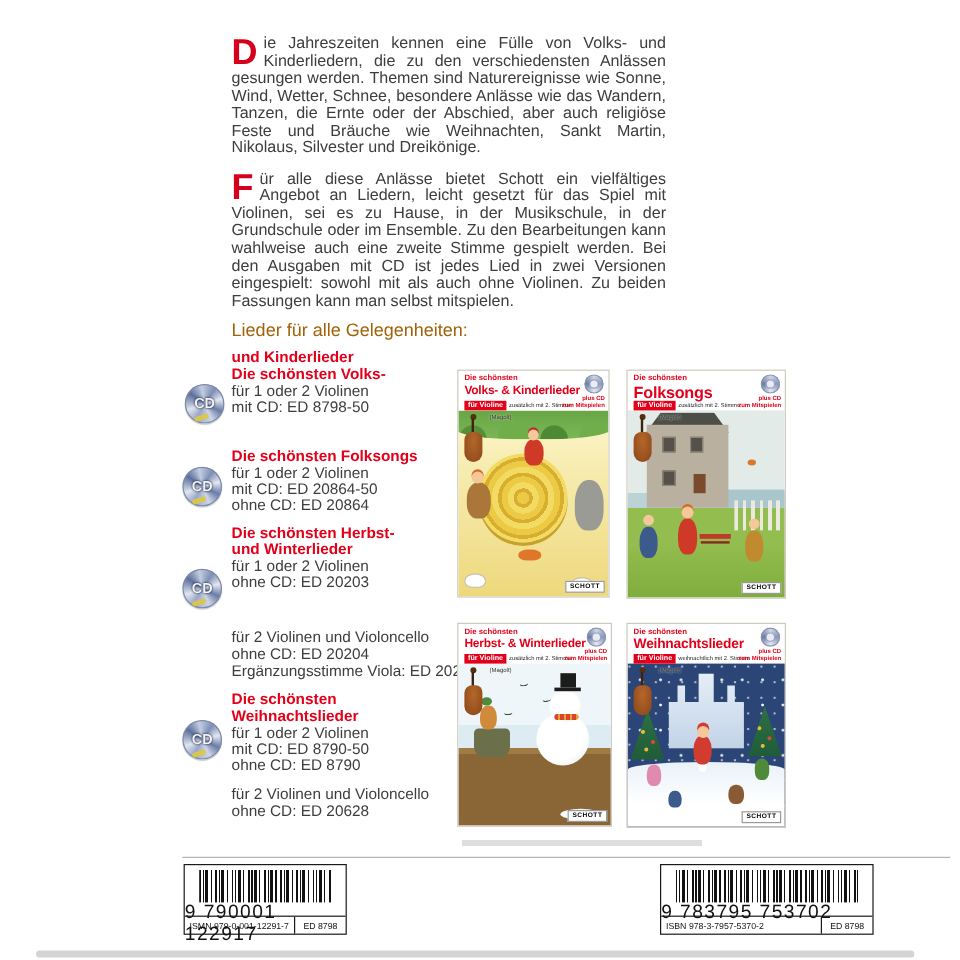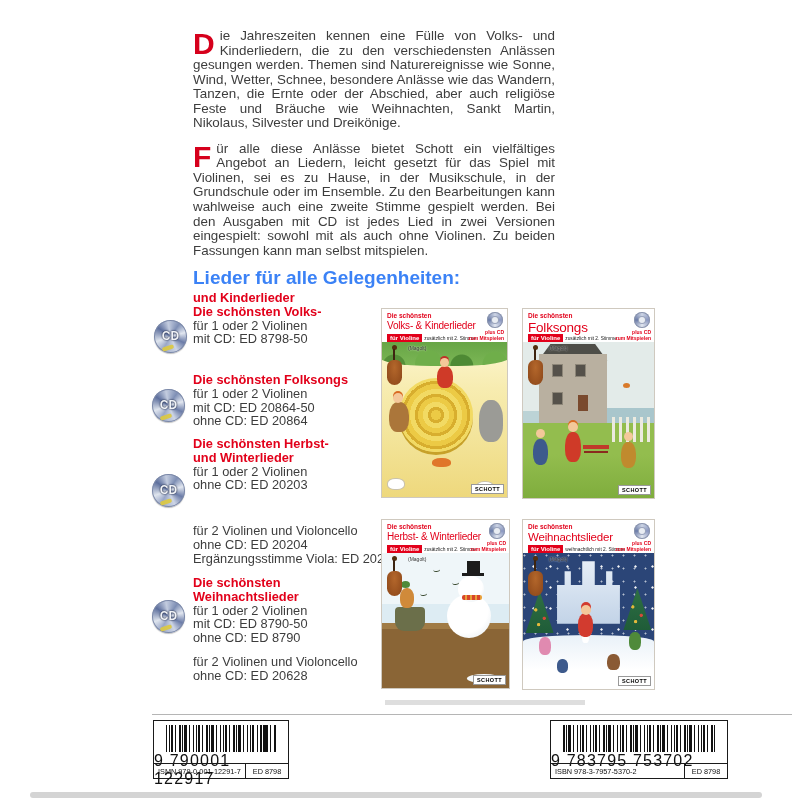--- a/index.html
+++ b/index.html
@@ -8,21 +8,21 @@
 
   
   .intro { position:absolute; left:193px; top:29px; width:362px; color:#3d3d3d;
            font-size:13.4px; line-height:14.55px; text-align:justify; }
   .intro p { margin:0; }
   .intro .p2 { margin-top:11px; }
   .dropcap { float:left; color:#d6001c; font-weight:bold; font-size:30px; line-height:25px;
              padding:2px 5px 0 0; }
 
   
-  .heading { position:absolute; left:193px; top:267px; font-size:19px; font-weight:bold; color:#3b82f6; }
+  .heading { position:absolute; left:193px; top:267px; font-size:15px; font-weight:normal; color:#a16207; }
 
   
   .item { position:absolute; left:193px; width:210px; font-size:12.8px; line-height:13.8px; color:#3d3d3d; }
   .item.wide { width:255px; }
   .item-title { color:#e2001a; font-weight:bold; }
 
   
   .cd-disc { position:absolute; width:33px; height:33px; border-radius:50%;
              background: conic-gradient(from 210deg, #9aa7c7, #dfe5ee 40deg, #5d6f9d 95deg,
                          #c3ccdf 140deg, #7e8fb5 185deg, #e2e7f0 225deg, #6b7ca8 265deg,
@@ -34,21 +34,21 @@
              font-size:12px; font-weight:bold; text-shadow:0 0 2px #1d2742, 0 0 1px #1d2742; }
 
   
   .cover { position:absolute; background:#fff; border:1px solid #cfc9bf; overflow:hidden; }
   .cover1 { left:381px; top:308px; width:125px; height:188px; }
   .cover2 { left:522px; top:308px; width:131px; height:189px; }
   .cover3 { left:381px; top:519px; width:127px; height:168px; }
   .cover4 { left:522px; top:519px; width:131px; height:169px; }
 
   .cov-series { position:absolute; top:3px; left:5px; color:#e2001a; font-weight:bold; font-size:6.5px; z-index:4; }
-  .cov-title  { position:absolute; top:11px; left:5px; right:8px; color:#e2001a; font-weight:normal;
+  .cov-title  { position:absolute; top:11px; left:5px; right:8px; color:#e2001a; font-weight:bold;
                 font-size:10px; letter-spacing:-0.2px; white-space:nowrap; z-index:4; }
   .cover2 .cov-title { font-size:13.5px; }
   .cover4 .cov-title { font-size:11.5px; }
   .cov-banner { position:absolute; top:25px; left:5px; display:flex; align-items:center; gap:2px; z-index:4; }
   .banner-red { background:#e2001a; color:#fff; font-size:6px; font-weight:bold; padding:1px 3px; white-space:nowrap; }
   .banner-note { font-size:4.8px; color:#222; white-space:nowrap; }
   .cov-author { position:absolute; top:36px; left:26px; font-size:5px; color:#333; z-index:4;
                 text-shadow:0 0 2px #fff; }
   .cov-cd { position:absolute; top:3px; right:4px; width:16px; height:16px; border-radius:50%; z-index:4;
             background: conic-gradient(#cdd5e5, #8a97c0 90deg, #e2e7f0 180deg, #6b7ca8 270deg, #cdd5e5);

